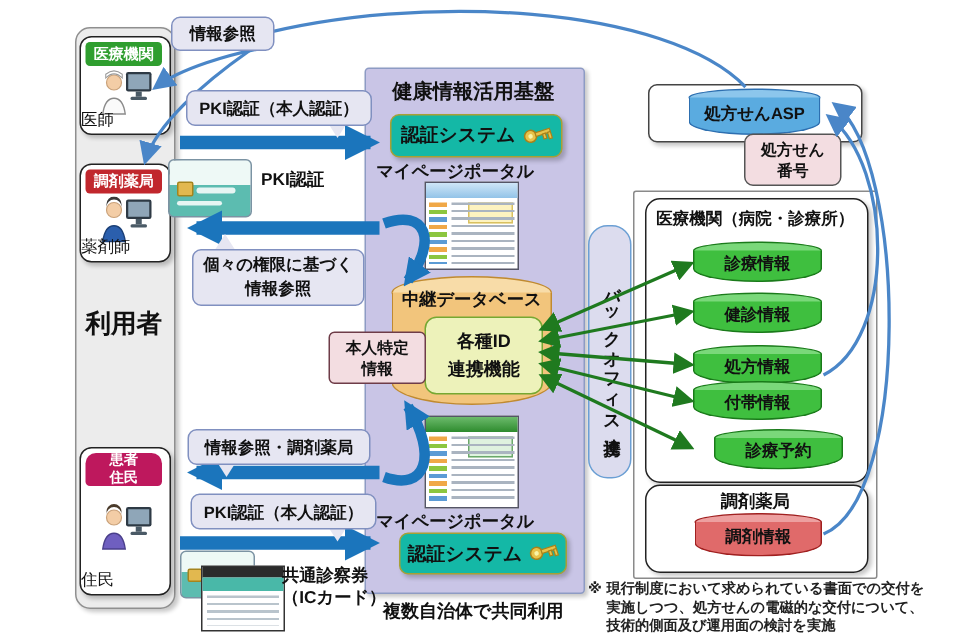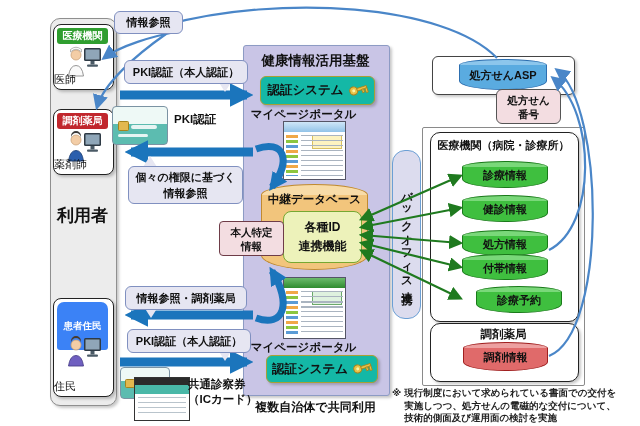--- a/index.html
+++ b/index.html
@@ -18,21 +18,21 @@
   #users-panel{left:50px;top:18px;width:65px;height:386px;background:#ececec;
     border:1.5px solid #8f8f8f;border-radius:10px;}
   .group-box{background:#fff;border:1.3px solid #222;border-radius:8px;}
   #grp-med{left:53px;top:24px;width:59px;height:64px;}
   #grp-pharm{left:53px;top:109px;width:59px;height:64px;}
   #grp-pat{left:53px;top:298px;width:59px;height:97px;}
   .grp-tag{position:absolute;left:3px;top:3px;width:51px;height:16px;border-radius:3px;
     color:#fff;font-weight:bold;font-size:10px;display:flex;align-items:center;justify-content:center;}
   #tag-med{background:#2f9e2f;}
   #tag-pharm{background:#c1272d;}
-  #tag-pat{background:#3b82f6;height:48px;border-radius:7px 7px 3px 3px;flex-direction:row;line-height:12px;font-size:9.5px;}
+  #tag-pat{background:#be185d;height:22px;border-radius:7px 7px 3px 3px;flex-direction:column;line-height:12px;font-size:9.5px;}
   .grp-person{position:absolute;left:0;bottom:2px;width:100%;text-align:left;font-weight:normal;font-size:11px;}
   .grp-icon{position:absolute;left:50%;transform:translateX(-50%);}
   #users-title{left:50px;top:204px;width:65px;text-align:center;font-size:17px;font-weight:bold;}
 
   
   .callout{position:absolute;background:#e6e6f2;border:1.5px solid #8090c0;border-radius:6px;
     font-size:11px;font-weight:bold;z-index:40;display:flex;align-items:center;justify-content:center;
     text-align:center;white-space:nowrap;}
   #c-inforef{left:114px;top:11px;width:67px;height:21px;}
   #c-pki-top{left:124px;top:60px;width:122px;height:22px;}

